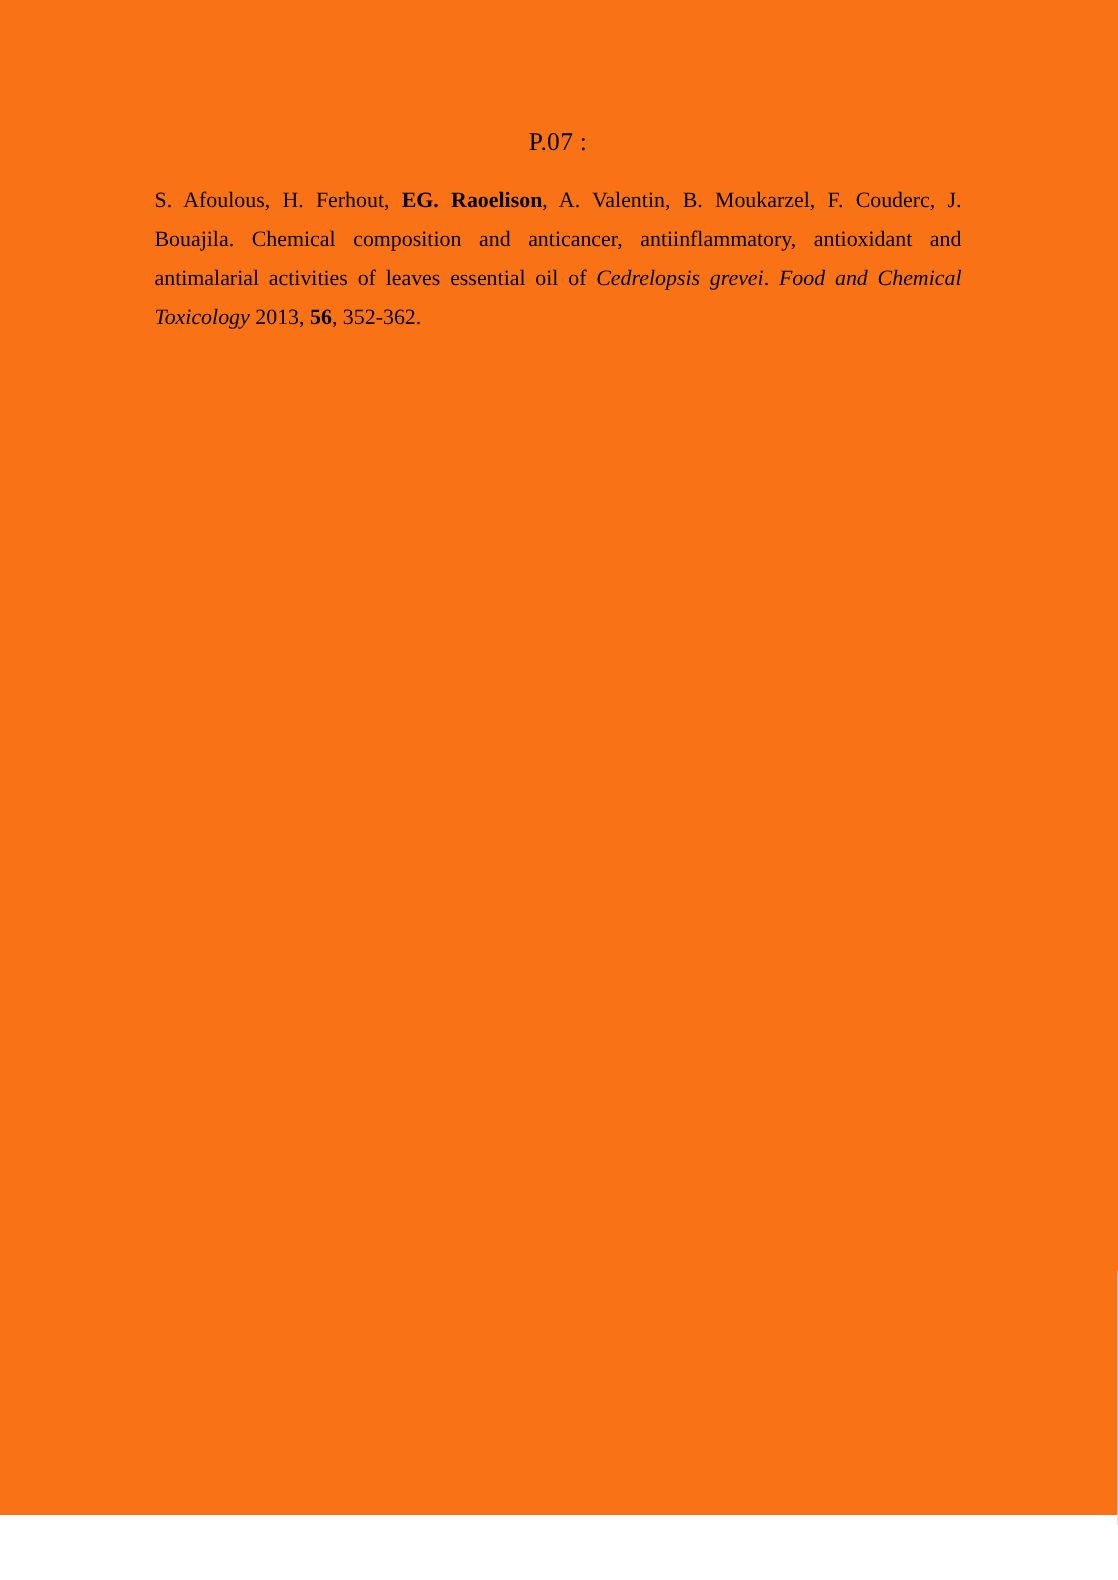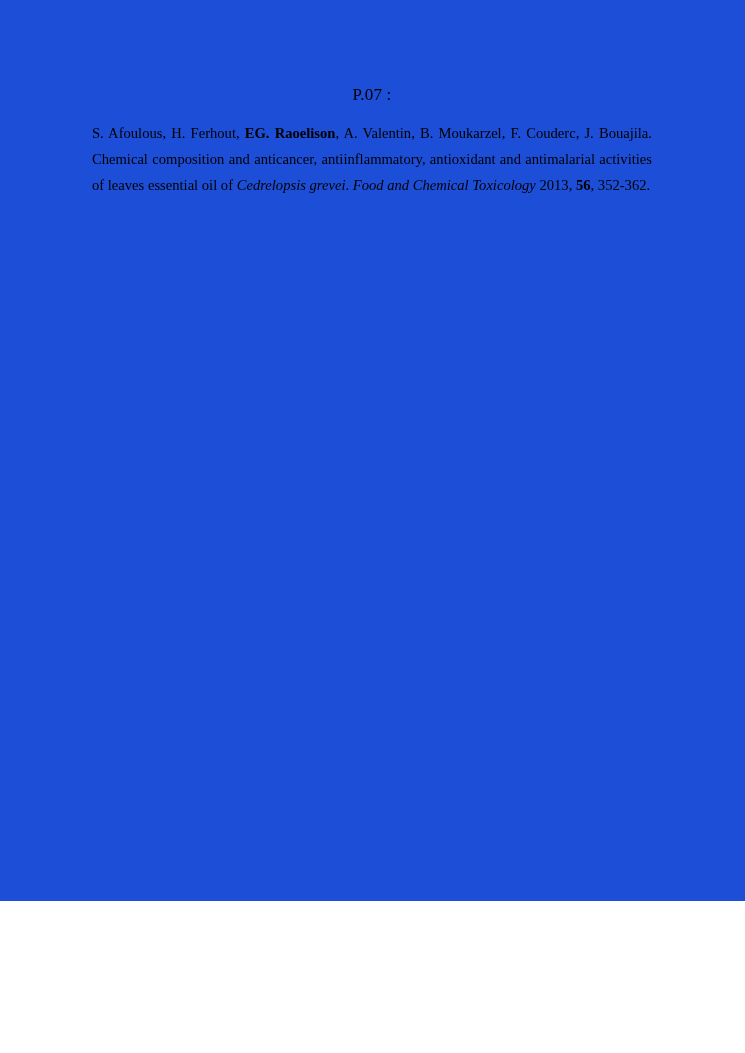--- a/index.html
+++ b/index.html
@@ -10,45 +10,45 @@
   body {
     width: 745px;
     height: 1053px;
     font-family: "Liberation Serif", serif;
     color: #000000;
     position: relative;
     overflow: hidden;
   }
   .page {
     width: 745px;
-    height: 901px;
+    height: 1010px;
     box-sizing: border-box;
     padding: 0;
     position: relative;
-    background: #1d4ed8;
+    background: #f97316;
   }
   .content {
     position: absolute;
     left: 88px;
     top: 84px;
     width: 568px;
   }
   .doc-title {
     text-align: center;
     font-size: 17px;
     line-height: 1.3;
     margin: 0 0 14px 0;
     letter-spacing: 0.2px;
   }
   .citation {
     font-size: 14.6px;
     line-height: 26px;
     text-align: justify;
     text-justify: inter-word;
-    margin: 4px;
+    margin: 15px;
   }
   .citation .bold {
     font-weight: bold;
   }
   .citation .italic {
     font-style: italic;
   }
   .citation span {
     white-space: pre-wrap;
   }

